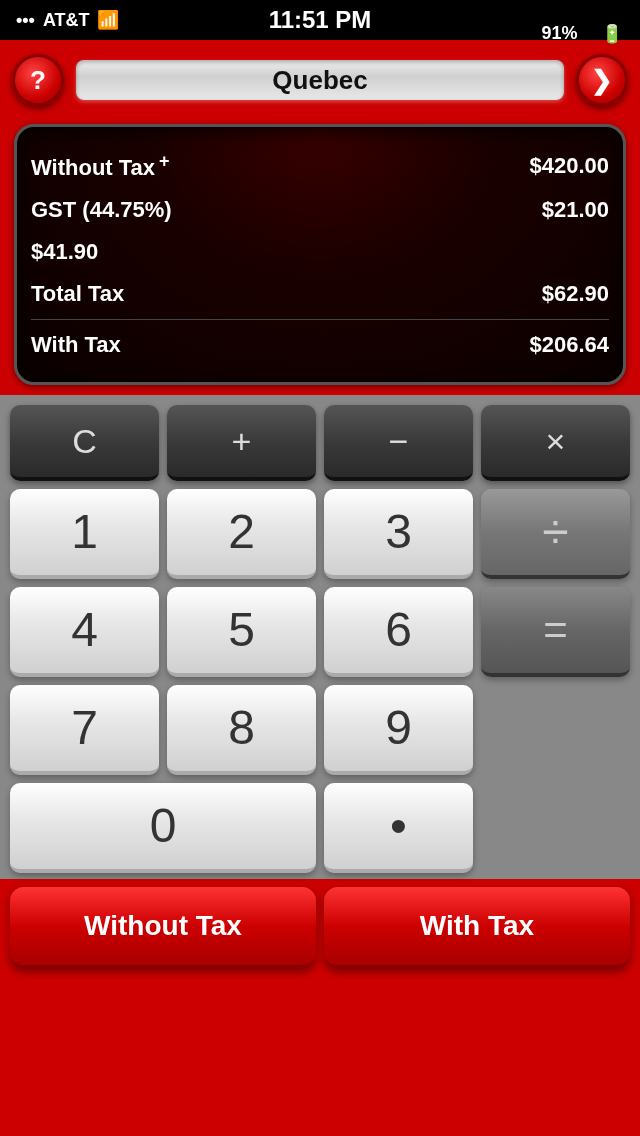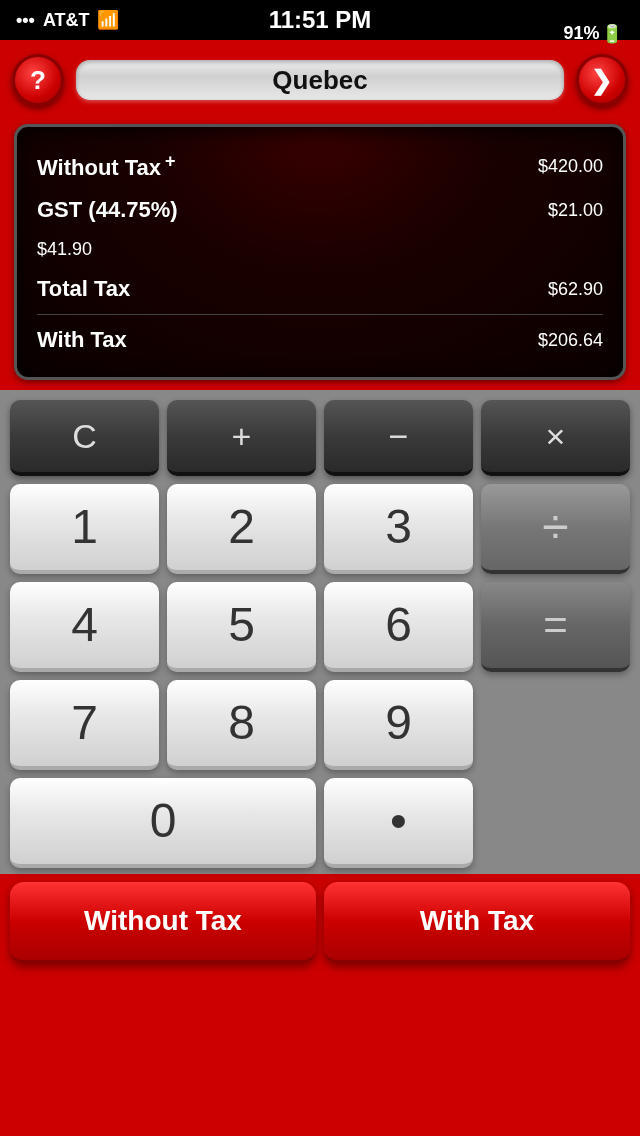--- a/index.html
+++ b/index.html
@@ -19,21 +19,21 @@
       display: flex;
       align-items: center;
       justify-content: space-between;
       padding: 0 16px;
       color: #fff;
       font-size: 18px;
       font-weight: 600;
     }
     .status-left { display: flex; align-items: center; gap: 8px; }
     .status-center { position: absolute; left: 50%; transform: translateX(-50%); font-size: 24px; font-weight: 700; }
-    .status-right { display: flex; align-items: center; gap: 2px; font-size: 18px; margin-top: 27px; }
+    .status-right { display: flex; align-items: center; gap: 24px; font-size: 18px; margin-top: 27px; }
 
     
     .header {
       background: #cc0000;
       height: 80px;
       display: flex;
       align-items: center;
       justify-content: space-between;
       padding: 0 12px;
     }
@@ -47,62 +47,62 @@
       align-items: center;
       justify-content: center;
       cursor: pointer;
       box-shadow: 0 3px 6px rgba(0,0,0,0.5);
     }
     .header-btn span { color: #fff; font-size: 26px; font-weight: 900; }
     .header-title-wrap {
       flex: 1;
       margin: 0 12px;
       background: linear-gradient(to bottom, #f0f0f0 0%, #d0d0d0 40%, #e8e8e8 100%);
-      border-radius: 14px;
+      border-radius: 8px;
       height: 40px;
       display: flex;
       align-items: center;
       justify-content: center;
       box-shadow: inset 0 2px 4px rgba(0,0,0,0.3), 0 2px 4px rgba(255,255,255,0.3);
     }
     .header-title {
       font-size: 26px;
       font-weight: 800;
       color: #111;
     }
 
     
     .display {
       margin: 4px 14px 10px;
       background: radial-gradient(ellipse at 50% 0%, #3a0000 0%, #1a0000 40%, #0a0000 100%);
-      border-radius: 14px;
+      border-radius: 20px;
       border: 3px solid #555;
-      padding: 16px 20px;
+      padding: 16px 14px;
       box-shadow: inset 0 4px 20px rgba(0,0,0,0.8), 0 2px 6px rgba(0,0,0,0.5);
     }
     .display-row {
       display: flex;
       justify-content: space-between;
       align-items: center;
       padding: 8px 0;
     }
     .display-row.separator {
       border-top: 1px solid #444;
       margin-top: 4px;
       padding-top: 12px;
     }
     .display-label {
       color: #fff;
       font-size: 22px;
       font-weight: 600;
     }
     .display-value {
       color: #fff;
-      font-size: 18px;
-      font-weight: 400;
+      font-size: 22px;
+      font-weight: 700;
     }
     .plus-icon {
       color: #fff;
       font-size: 18px;
       margin-left: 4px;
       vertical-align: super;
     }
 
     
     .keypad {

